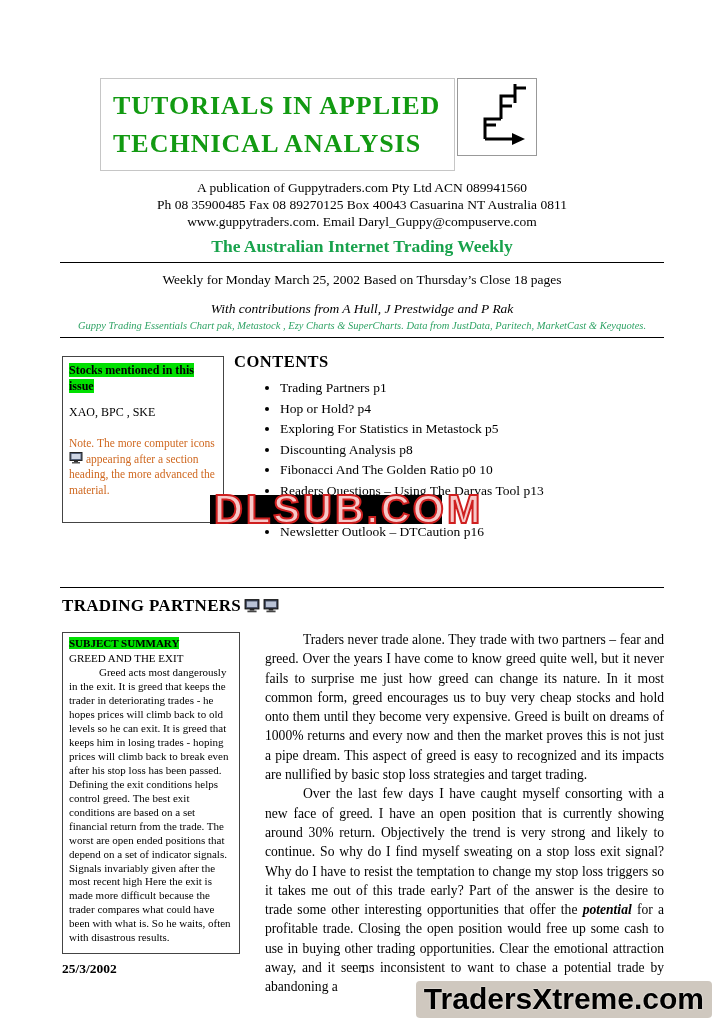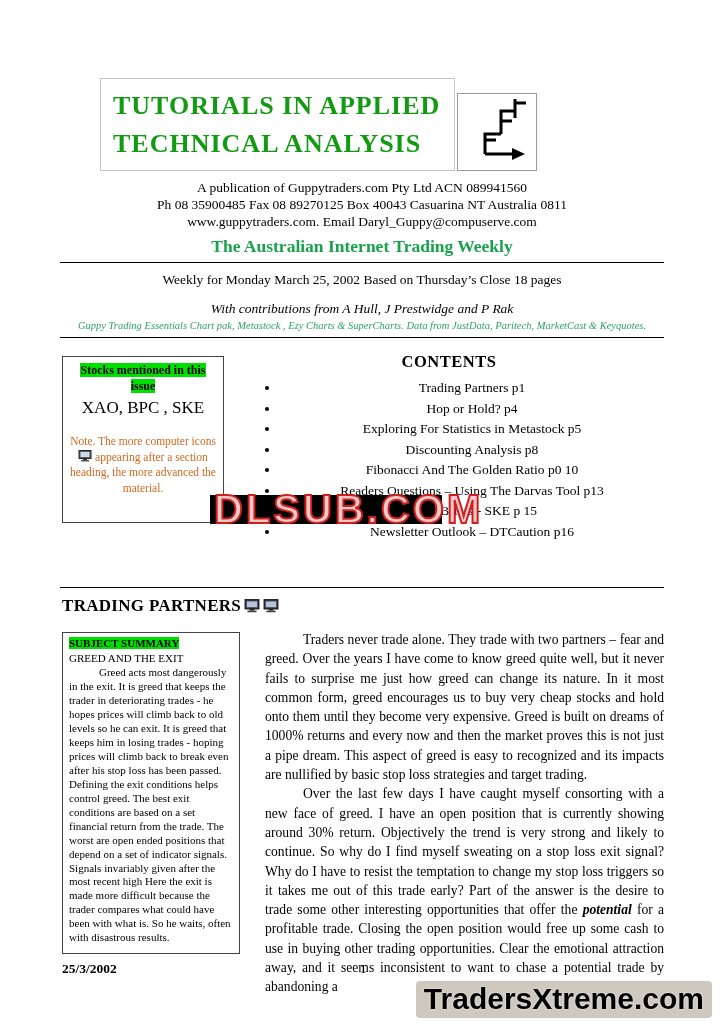--- a/index.html
+++ b/index.html
@@ -30,21 +30,21 @@
   }
   .wm-bottom {
     position:absolute; top:981px; right:12px; z-index:6;
     font-family:"Liberation Sans", sans-serif; font-weight:bold;
     font-size:30px; color:#000000; background:#cfc8bf;
     padding:1px 8px 2px; border-radius:4px;
     text-shadow:0 0 2px #ffffff;
   }
 
   
-  .title-row { display:flex; align-items:flex-end; margin:78px 0 0 100px; }
+  .title-row { display:flex; align-items:flex-start; margin:78px 0 0 100px; }
   .title-box {
     border:1px solid #c6c6c6; padding:8px 14px 8px 12px;
   }
   .title-box .t-line {
     font-size:26px; font-weight:bold; color:#129a12;
     letter-spacing:1px; line-height:1.45; white-space:nowrap;
   }
   .logo-box {
     border:1px solid #999; width:78px; margin-left:2px;
     display:flex; align-items:center; justify-content:center; background:#fff;
@@ -58,28 +58,28 @@
 
   .rule { border:none; border-top:1px solid #000; margin:5px 60px 0 60px; }
   .rule-2 { margin-top:6px; }
   .rule-3 { margin-top:9px; }
 
   .weekly { text-align:center; font-size:13.5px; margin-top:9px; }
   .contrib { text-align:center; font-size:13.5px; font-style:italic; margin-top:13px; }
   .tools { text-align:center; font-size:10.5px; font-style:italic; color:#2fa365; margin-top:3px; }
 
   
-  .contents-area { position:relative; margin:14px 60px 0 62px; min-height:226px;text-align:center; }
+  .contents-area { position:relative; margin:14px 60px 0 62px; min-height:226px; }
   .stocks-box {
     position:absolute; left:0; top:4px; width:148px; min-height:152px;
     border:1px solid #444; padding:5px 6px 8px; font-size:11.5px;
   }
   .hl { display:inline; background:#00e000; font-weight:bold; }
   .stocks-box .hl { font-size:12px; line-height:1.35; }
-  .stocks-line { margin-top:4px; font-size:17px; }
+  .stocks-line { margin-top:11px; font-size:12px; }
   .note { margin-top:16px; color:#cf6820; line-height:1.35; }
   .note svg { vertical-align:-1px; }
 
   .contents-block { margin-left:172px; }
   .contents-block h2 {
     margin:0 0 8px 0; font-size:16.5px; letter-spacing:0.5px; font-weight:bold;
   }
   .contents-block ul { margin:0; padding-left:46px; }
   .contents-block li { font-size:13.5px; margin-bottom:4.5px; }
 

